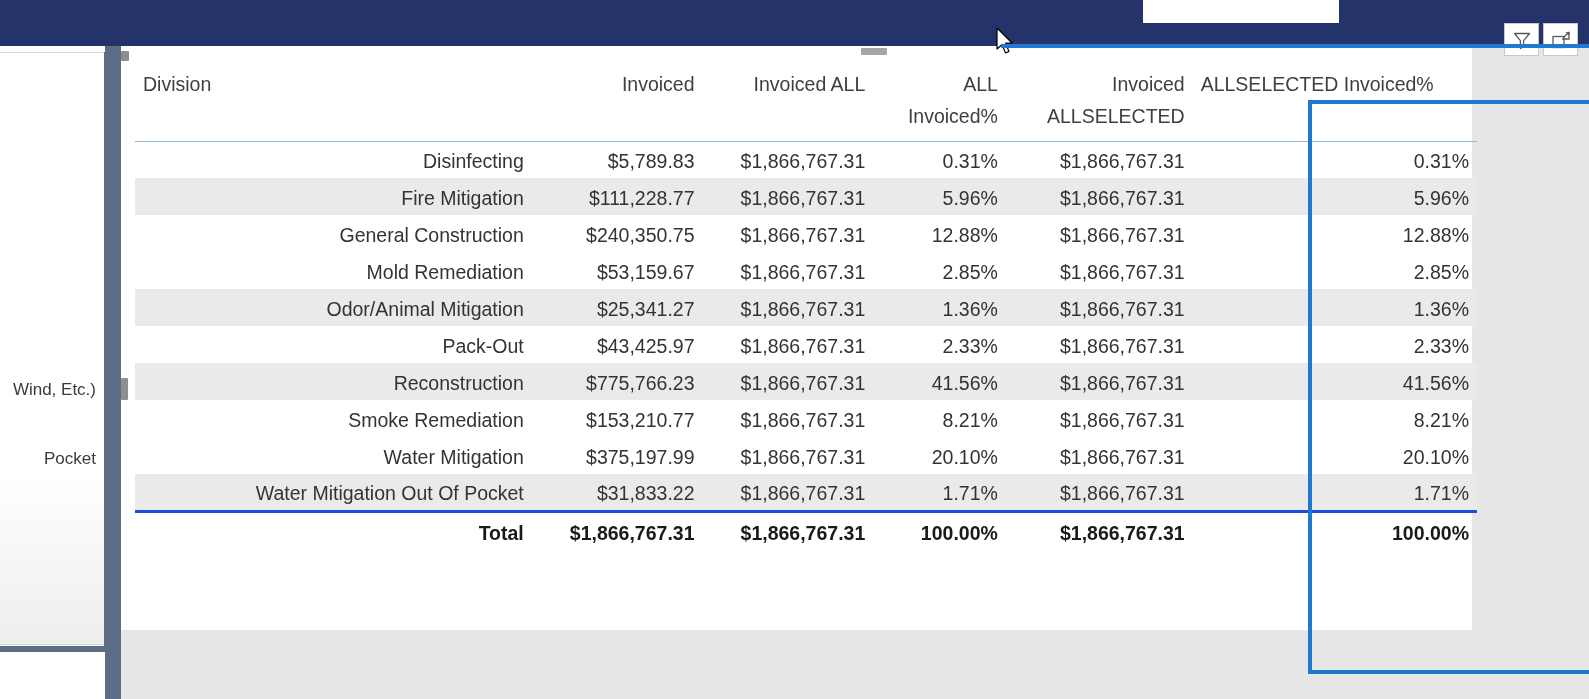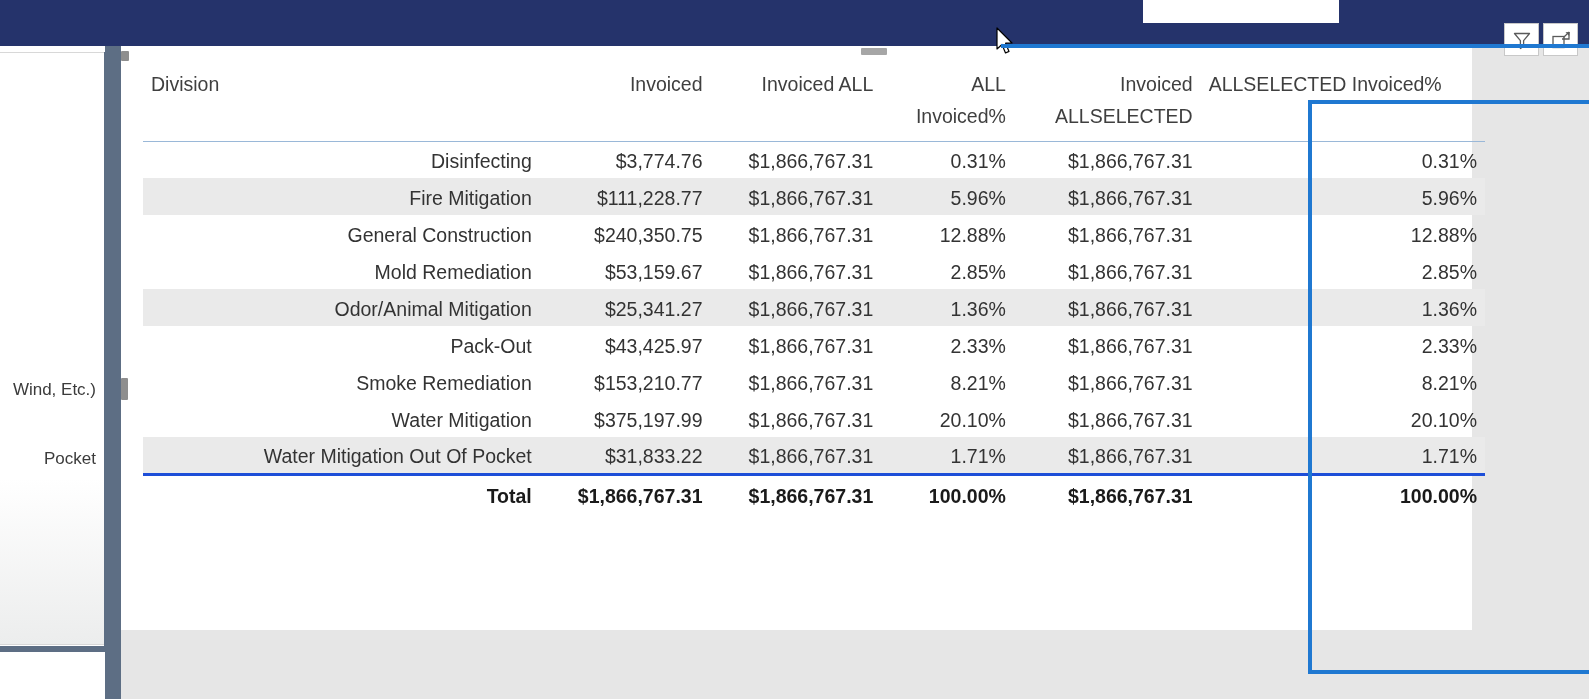--- a/index.html
+++ b/index.html
@@ -118,21 +118,21 @@
     background: #a6a6a6;
     border-radius: 1px;
   }
   .nub.n1 { left: 0px;  top: 3px; width: 8px;  height: 10px; background:#8e8e8e; }
   .nub.n2 { left: 740px; top: 0px; width: 26px; height: 7px; }
   .nub.n3 { left: 0px;  top: 330px; width: 7px; height: 22px; background:#8e8e8e; }
 
   
   table.matrix {
     position: absolute;
-    left: 22px; top: 8px;
+    left: 14px; top: 8px;
     width: 1342px;
     border-collapse: collapse;
     table-layout: fixed;
     font-size: 19.5px;
     color: #333333;
   }
   table.matrix th, table.matrix td {
     padding: 0 8px;
     font-weight: normal;
     vertical-align: top;
@@ -218,21 +218,21 @@
             <th class="c-inv">Invoiced</th>
             <th class="c-invall">Invoiced ALL</th>
             <th class="c-allp">ALL Invoiced%</th>
             <th class="c-invas">Invoiced ALLSELECTED</th>
             <th class="c-asp">ALLSELECTED Invoiced%</th>
           </tr>
         </thead>
         <tbody id="matrix-body">
             <tr>
               <td class="c-div">Disinfecting</td>
-              <td class="c-inv">$3,774.76</td>
+              <td class="c-inv">$5,789.83</td>
               <td class="c-invall">$1,866,767.31</td>
               <td class="c-allp">0.31%</td>
               <td class="c-invas">$1,866,767.31</td>
               <td class="c-asp">0.31%</td>
             </tr>
             <tr class="alt">
               <td class="c-div">Fire Mitigation</td>
               <td class="c-inv">$111,228.77</td>
               <td class="c-invall">$1,866,767.31</td>
               <td class="c-allp">5.96%</td>
@@ -263,20 +263,28 @@
               <td class="c-invas">$1,866,767.31</td>
               <td class="c-asp">1.36%</td>
             </tr>
             <tr>
               <td class="c-div">Pack-Out</td>
               <td class="c-inv">$43,425.97</td>
               <td class="c-invall">$1,866,767.31</td>
               <td class="c-allp">2.33%</td>
               <td class="c-invas">$1,866,767.31</td>
               <td class="c-asp">2.33%</td>
+            </tr>
+            <tr class="alt">
+              <td class="c-div">Reconstruction</td>
+              <td class="c-inv">$775,766.23</td>
+              <td class="c-invall">$1,866,767.31</td>
+              <td class="c-allp">41.56%</td>
+              <td class="c-invas">$1,866,767.31</td>
+              <td class="c-asp">41.56%</td>
             </tr>
             <tr>
               <td class="c-div">Smoke Remediation</td>
               <td class="c-inv">$153,210.77</td>
               <td class="c-invall">$1,866,767.31</td>
               <td class="c-allp">8.21%</td>
               <td class="c-invas">$1,866,767.31</td>
               <td class="c-asp">8.21%</td>
             </tr>
             <tr>

